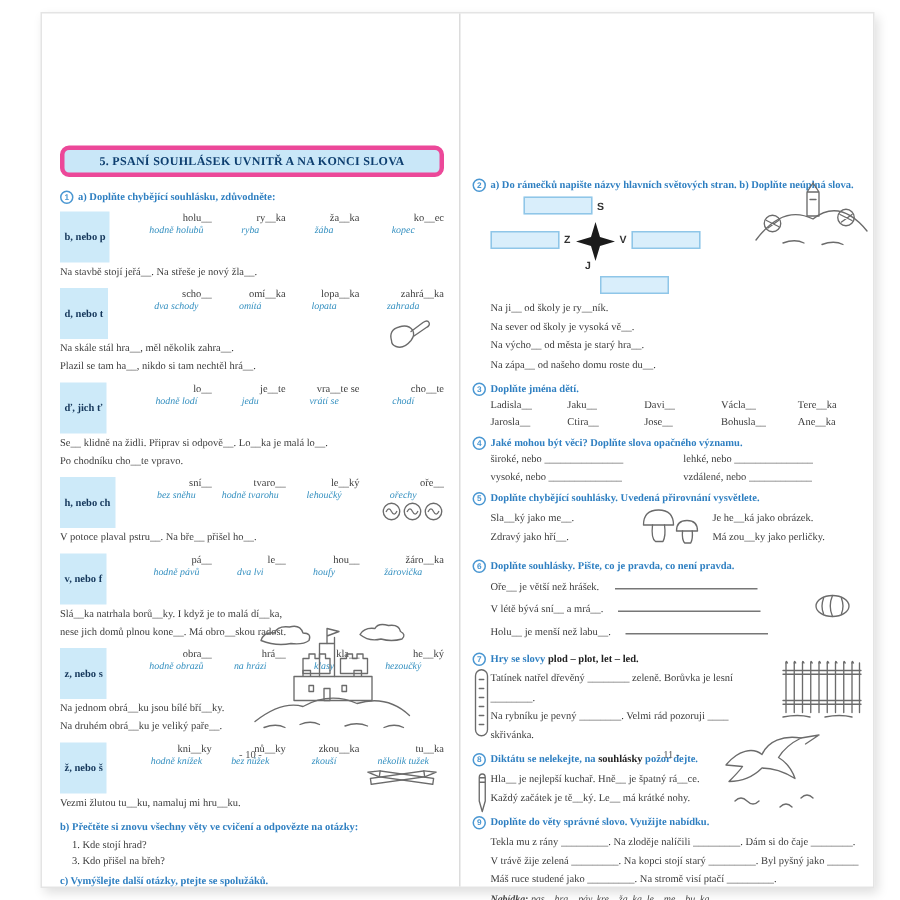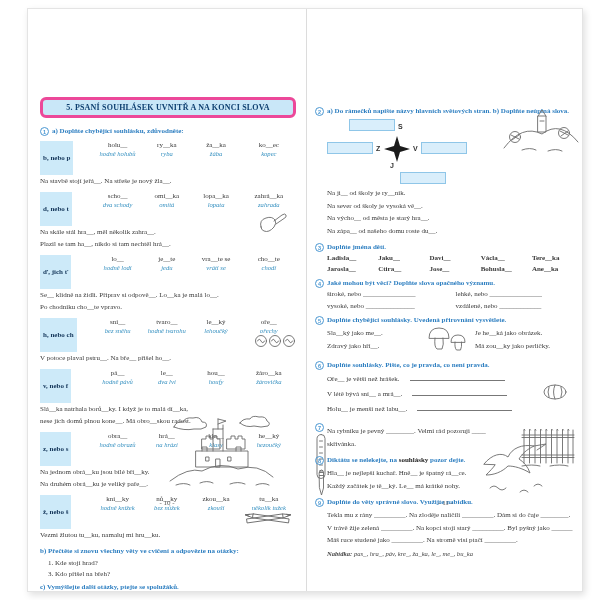--- a/index.html
+++ b/index.html
@@ -28,21 +28,21 @@
   
   .title-box { background:#c9e7f8; border:3px solid #ec4899; border-radius:6px;
       text-align:center; color:#0e3f70; font-weight:bold; font-size:8px;
       padding:3px 2px; letter-spacing:0.2px; }
   .exA-head { display:flex; align-items:flex-start; margin-top:9px; }
 
   .group { position:relative; margin-top:5px; }
   .group-grid { display:grid; grid-template-columns:52px 1fr 1fr 1fr 1.15fr; column-gap:2px; }
   .chip { display:inline-block; background:#cdeaf9; color:#14365a; font-weight:bold;
       font-size:7px; line-height:10px; padding:12px 3px; }
-  .word { font-size:7px; text-align:center; color:#3a3a3a; line-height:9px; }
+  .word { font-size:7px; text-align:right; color:#3a3a3a; line-height:9px; }
   .answer { font-size:6.6px; font-style:italic; color:#3590c0; text-align:center; line-height:8.5px; }
   .sentence { font-size:7px; line-height:11px; margin-top:1px; }
 
   .group-icon { position:absolute; }
   #trowel-icon { right:6px; top:20px; }
   #walnuts-icon { right:0px; top:16px; }
   #crossed-pencils-icon { right:2px; top:12px; }
 
   .questions { margin:2px 0 0 8px; }
   .question { font-size:7px; line-height:10.5px; }
@@ -58,21 +58,21 @@
   .ex2-flex { display:flex;flex-direction:column; }
   .compass { position:relative; width:142px; height:68px; flex:none; }
   .cbox { position:absolute; width:46px; height:12px; background:#d9eefb; border:0.6px solid #8fc6e8; }
   .clabel { position:absolute; font-size:7px; font-weight:bold; color:#333;
       font-family:"Liberation Sans", sans-serif; }
   #compass-star-icon { position:absolute; left:57px; top:18px; }
   .ex2-sents { flex:1; padding-top:1px; }
   #hill-tower-illustration { position:absolute; right:-4px; top:-12px; }
 
   
-  .names-grid { display:grid; grid-template-columns:1fr 1fr 1fr 1fr 0.9fr; row-gap:3px;font-weight:bold; }
+  .names-grid { display:grid; grid-template-columns:1fr 1fr 1fr 1fr 0.9fr; row-gap:3px; }
   .name-cell { font-size:7px; }
 
   
   .opp-grid { display:grid; grid-template-columns:1.05fr 1fr; row-gap:4px; }
   .opposite-cell { font-size:7px; }
 
   
   .ex5-grid { display:grid; grid-template-columns:100px 48px 1fr; }
   #mushrooms-icon { margin-top:-2px; }
 
@@ -314,21 +314,21 @@
       <path d="M50 46 h4 v8 h-4 Z M40 44 h3 v4 h-3 Z M62 44 h3 v4 h-3 Z"></path>
       <path d="M4 68 Q22 54 36 58 Q54 48 72 56 Q92 50 107 64"></path>
       <path d="M10 72 q8 -3 14 0 M34 70 q7 -3 13 0 M64 71 q8 -3 15 0 M90 72 q7 -3 13 0"></path>
     </svg>
 
     <div class="page-num">- 10 -</div>
   </div>
 
   <div class="page page-right">
 
-    <div class="ex" style="margin-top:4px">
+    <div class="ex" style="margin-top:16px">
       <span class="circle-num">2</span>
       <div class="ex-body">
         <div class="blue-head">a) Do rámečků napište názvy hlavních světových stran. b) Doplňte neúplná slova.</div>
         <div class="ex-content ex2-flex" style="position:relative">
           <div class="compass">
             <div class="cbox" id="cbox-top" style="left:22px; top:1px"></div>
             <span class="clabel" style="left:71px; top:5px">S</span>
             <div class="cbox" style="left:0px; top:24px"></div>
             <span class="clabel" style="left:49px; top:27px">Z</span>
             <svg id="compass-star-icon" width="26" height="26" viewBox="0 0 26 26">
@@ -431,21 +431,25 @@
       </svg>
     </div>
 
     <div class="ex">
       <span class="circle-num">7</span>
       <svg id="letter-strip-icon" width="10" height="46" viewBox="0 0 10 46">
         <rect x="1" y="0.5" width="8" height="44" rx="4"></rect>
         <path d="M3.5 7 h3 M3.5 13 h3 M3.5 19 h3 M3.5 25 h3 M3.5 31 h3 M3.5 37 h3"></path>
       </svg>
       <div class="ex-body">
+        <div class="blue-head">
+          <span>Hry se slovy </span><span class="black-bold">plod – plot, let – led.</span>
+        </div>
         <div class="ex-content ex7-lines" id="ex7-lines">
+            <div class="r-sentence">Tatínek natřel dřevěný ________ zeleně. Borůvka je lesní ________.</div>
             <div class="r-sentence">Na rybníku je pevný ________. Velmi rád pozoruji ____ skřivánka.</div>
           </div>
       </div>
       <svg id="fence-icon" width="56" height="44" viewBox="0 0 56 44">
         <path d="M2 10 h52 M2 12.5 h52 M2 30 h52 M2 32.5 h52"></path>
         <path d="M4 5 V38 M9.5 5 V38 M15 5 V38 M20.5 5 V38 M26 5 V38 M31.5 5 V38 M37 5 V38 M42.5 5 V38 M48 5 V38 M53 5 V38"></path>
         <path d="M4 5 q0 -2 1 0 M9.5 5 q0 -2 1 0 M15 5 q0 -2 1 0 M20.5 5 q0 -2 1 0 M26 5 q0 -2 1 0 M31.5 5 q0 -2 1 0 M37 5 q0 -2 1 0 M42.5 5 q0 -2 1 0 M48 5 q0 -2 1 0"></path>
         <path d="M2 41 q10 -2 18 0 M30 41 q10 -2 18 0"></path>
       </svg>
     </div>

